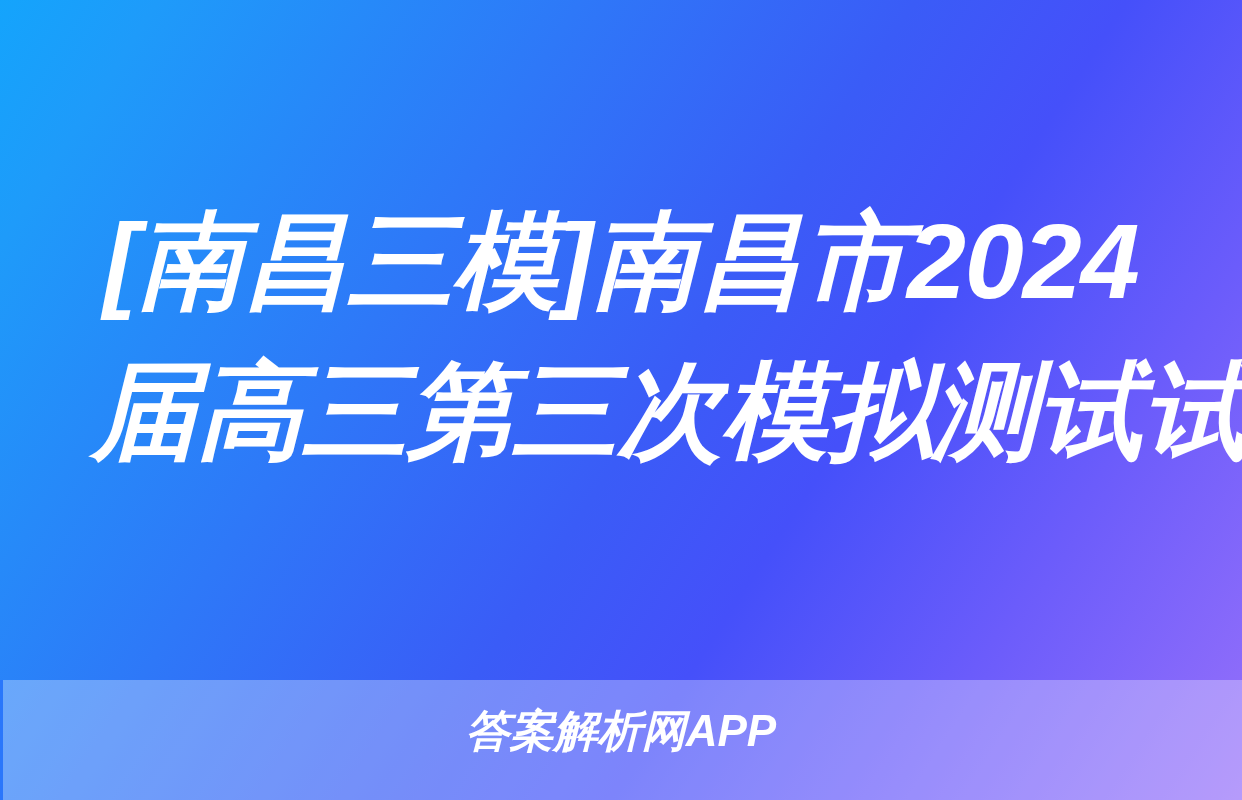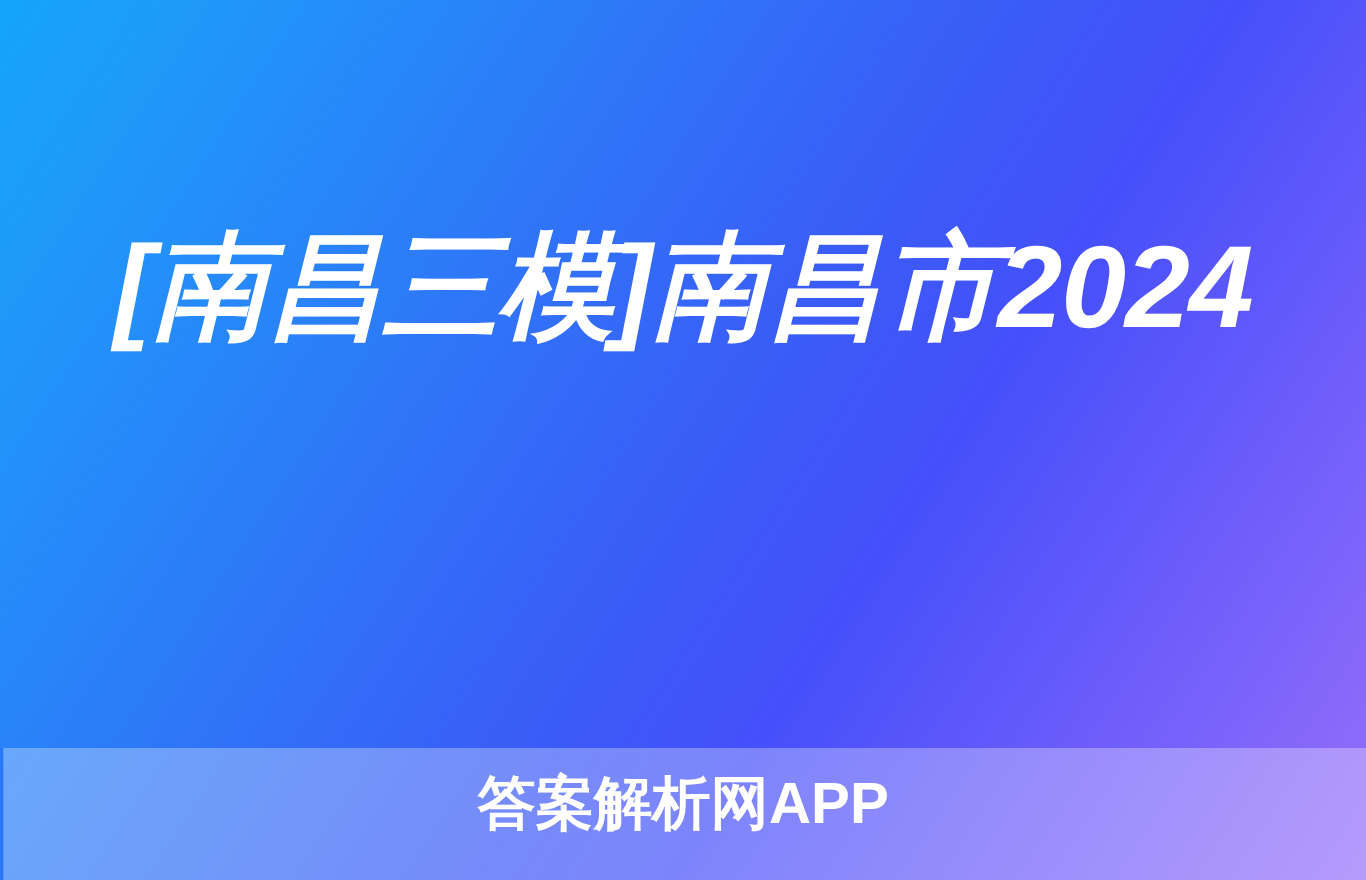--- a/index.html
+++ b/index.html
@@ -70,33 +70,35 @@
   }
 
   .footer-text {
     position: absolute;
     left: 0;
     right: 0;
     top: 703px;
     text-align: center;
     color: #ffffff;
     font-weight: 700;
-    font-size: 53px;
+    font-style: italic;
+    font-size: 44px;
     line-height: 56px;
     letter-spacing: 0px;
     white-space: nowrap;
   }
 </style>
 </head>
 <body>
 
 <div id="cover">
 
   <div class="title-block">
     <span class="title-line">[南昌三模]南昌市2024</span>
+    <span class="title-line">届高三第三次模拟测试试</span>
   </div>
 
   <div class="footer-band"></div>
   <div class="footer-edge"></div>
 
   <div class="footer-text">答案解析网APP</div>
 
 </div>
 
 </body></html>

